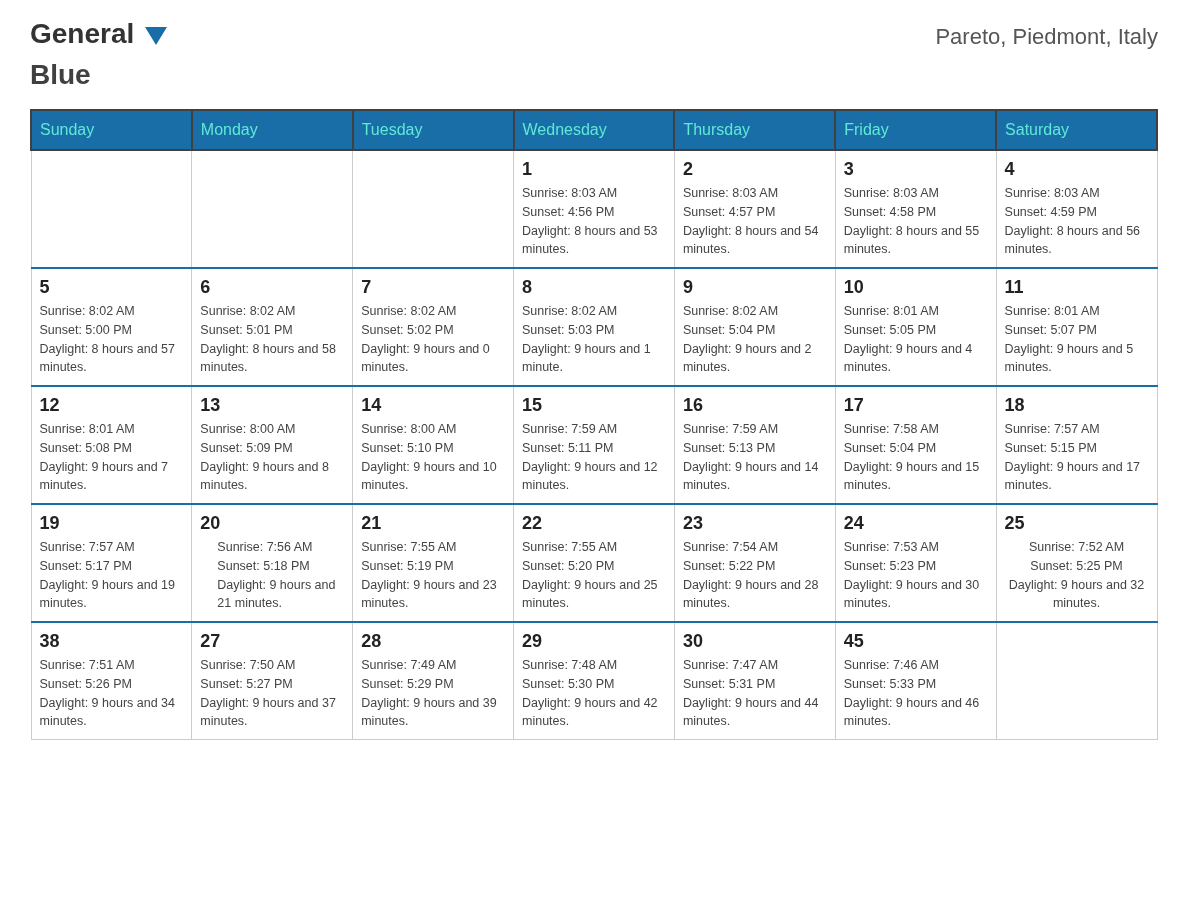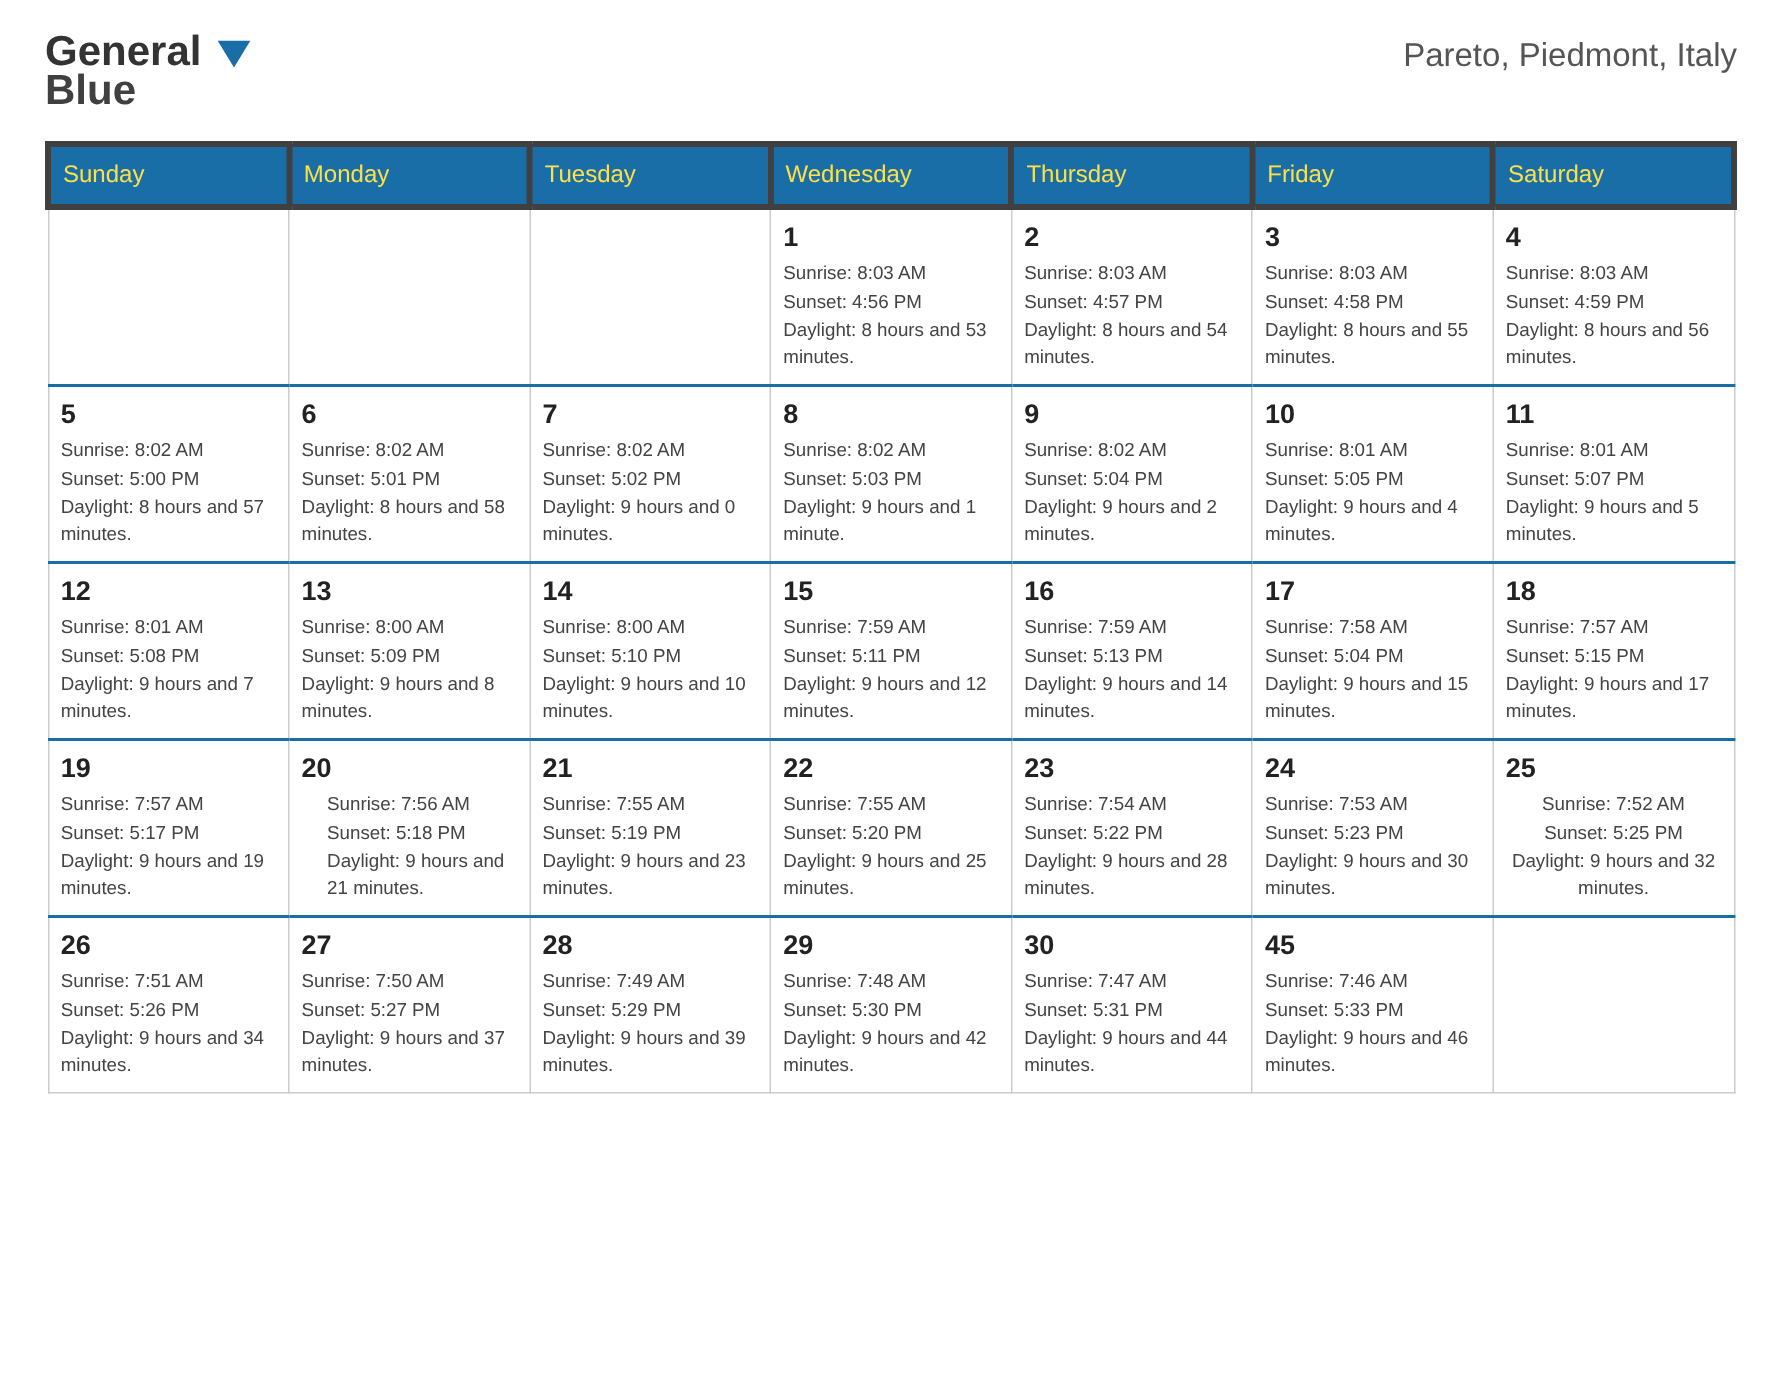--- a/index.html
+++ b/index.html
@@ -51,26 +51,26 @@
       color: #555;
       margin-top: 4px;
     }
     table {
       width: 100%;
       border-collapse: collapse;
       table-layout: fixed;
     }
     thead th {
       background-color: #1a6ea8;
-      color: #fde047;
+      color: #5eead4;
       padding: 10px 8px;
       font-size: 16px;
       font-weight: normal;
       text-align: left;
-      border: 4px solid #404040;
+      border: 2px solid #404040;
     }
     tbody td {
       border: 1px solid #ccc;
       vertical-align: top;
       padding: 8px 8px;
       min-height: 90px;
       height: 110px;
     }
     tbody tr:first-child td {
       border-top: 2px solid #1a6ea8;
@@ -94,20 +94,21 @@
     }
     .logo-wrapper {
       display: flex;
       flex-direction: row;
       align-items: center;
       gap: 0;
     }
     .logo-text-part {
       display: flex;
       flex-direction: column;
+      gap: 15px;
     }
   </style>
 </head>
 <body>
 
 <div class="header">
   <div class="logo">
     <div class="logo-wrapper">
       <div class="logo-text-part">
         <span class="logo-general">General<span style="display:inline-block;width:0;height:0;border-left:9px solid transparent;border-right:4px solid transparent;border-top:0;border-bottom:0;position:relative;">
@@ -293,21 +294,21 @@
         </td>
         <td>
           <div class="day-number">25</div>
           <div class="day-info" style="white-space: pre-line; text-align: center;">Sunrise: 7:52 AM
 Sunset: 5:25 PM
 Daylight: 9 hours and 32 minutes.</div>
         </td>
       </tr>
       <tr>
         <td>
-          <div class="day-number">26</div>
+          <div class="day-number">38</div>
           <div class="day-info" style="white-space: pre-line;">Sunrise: 7:51 AM
 Sunset: 5:26 PM
 Daylight: 9 hours and 34 minutes.</div>
         </td>
         <td>
           <div class="day-number">27</div>
           <div class="day-info" style="white-space: pre-line;">Sunrise: 7:50 AM
 Sunset: 5:27 PM
 Daylight: 9 hours and 37 minutes.</div>
         </td>

